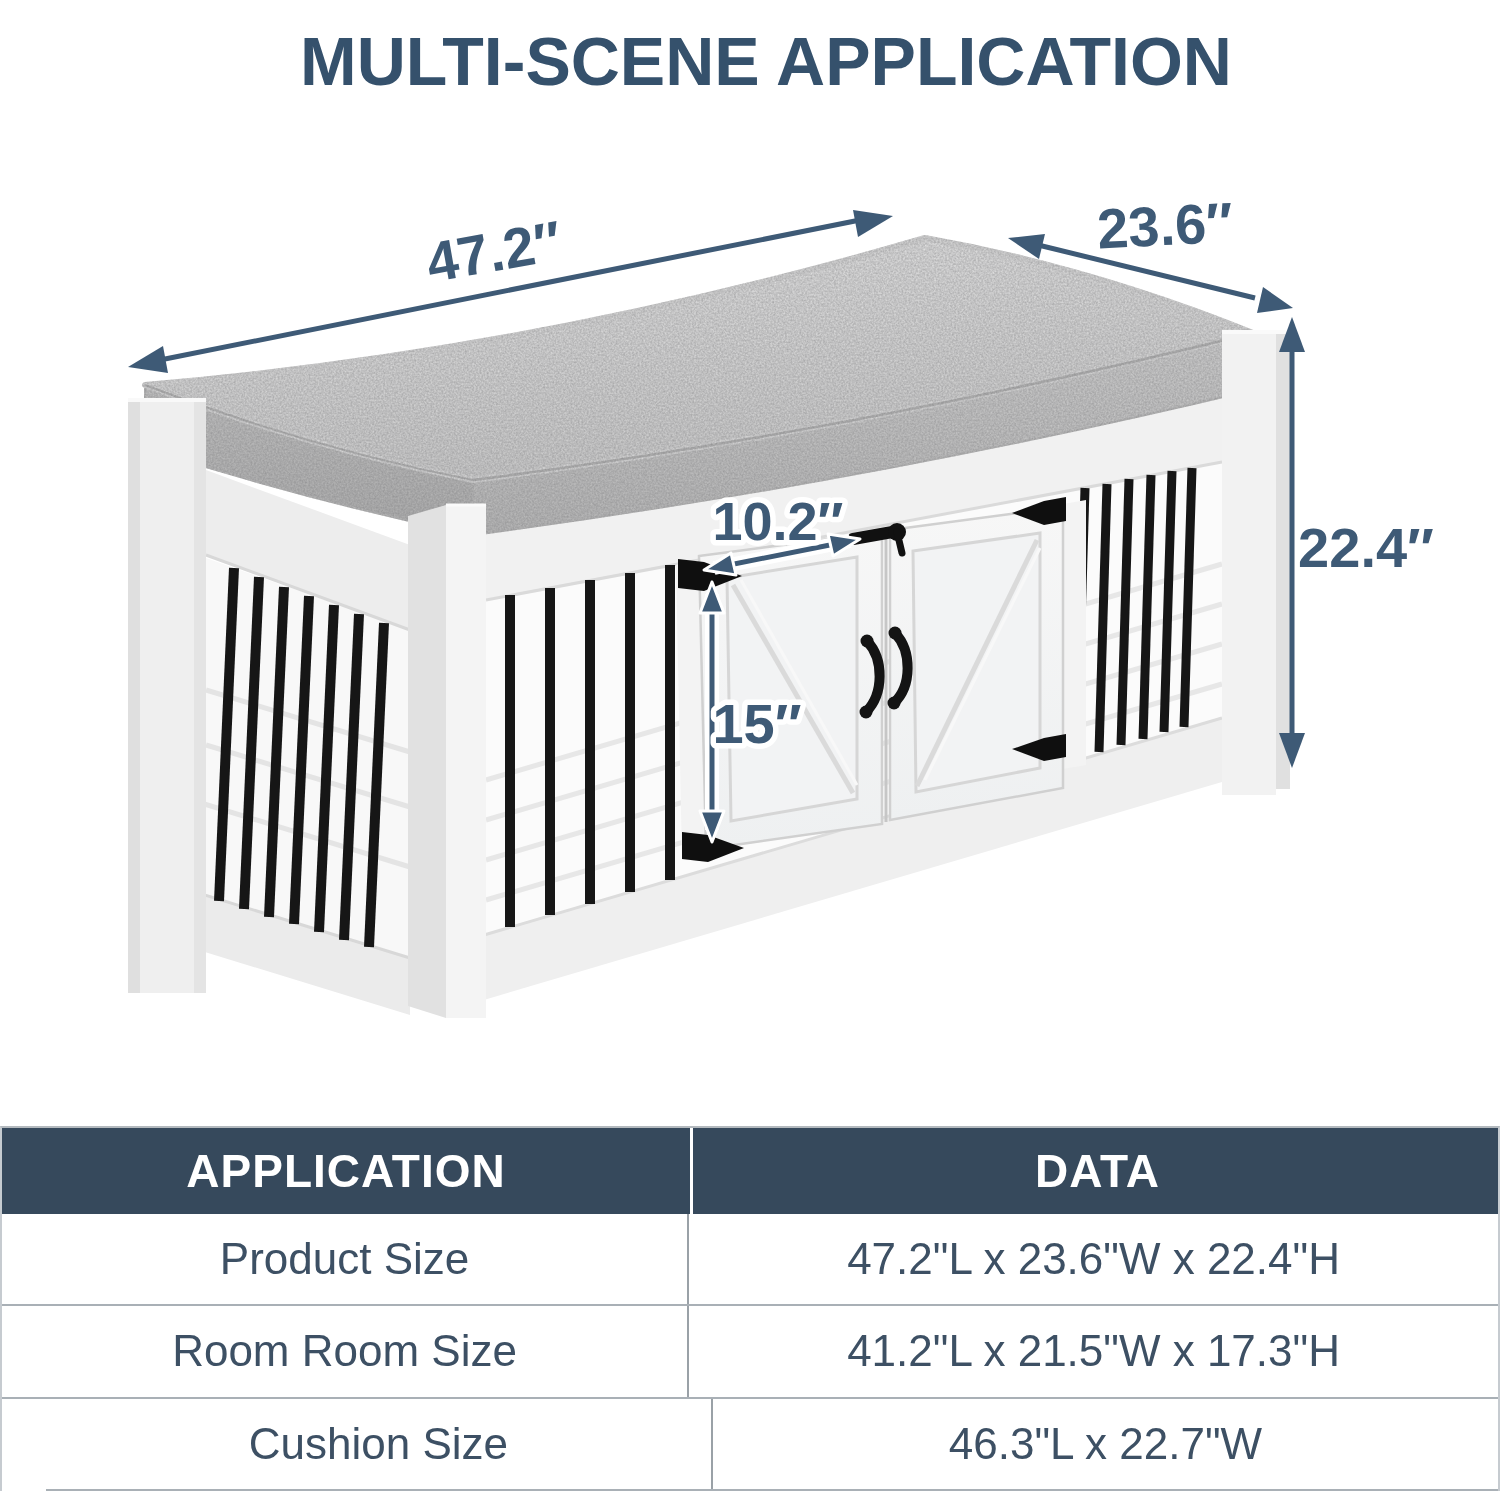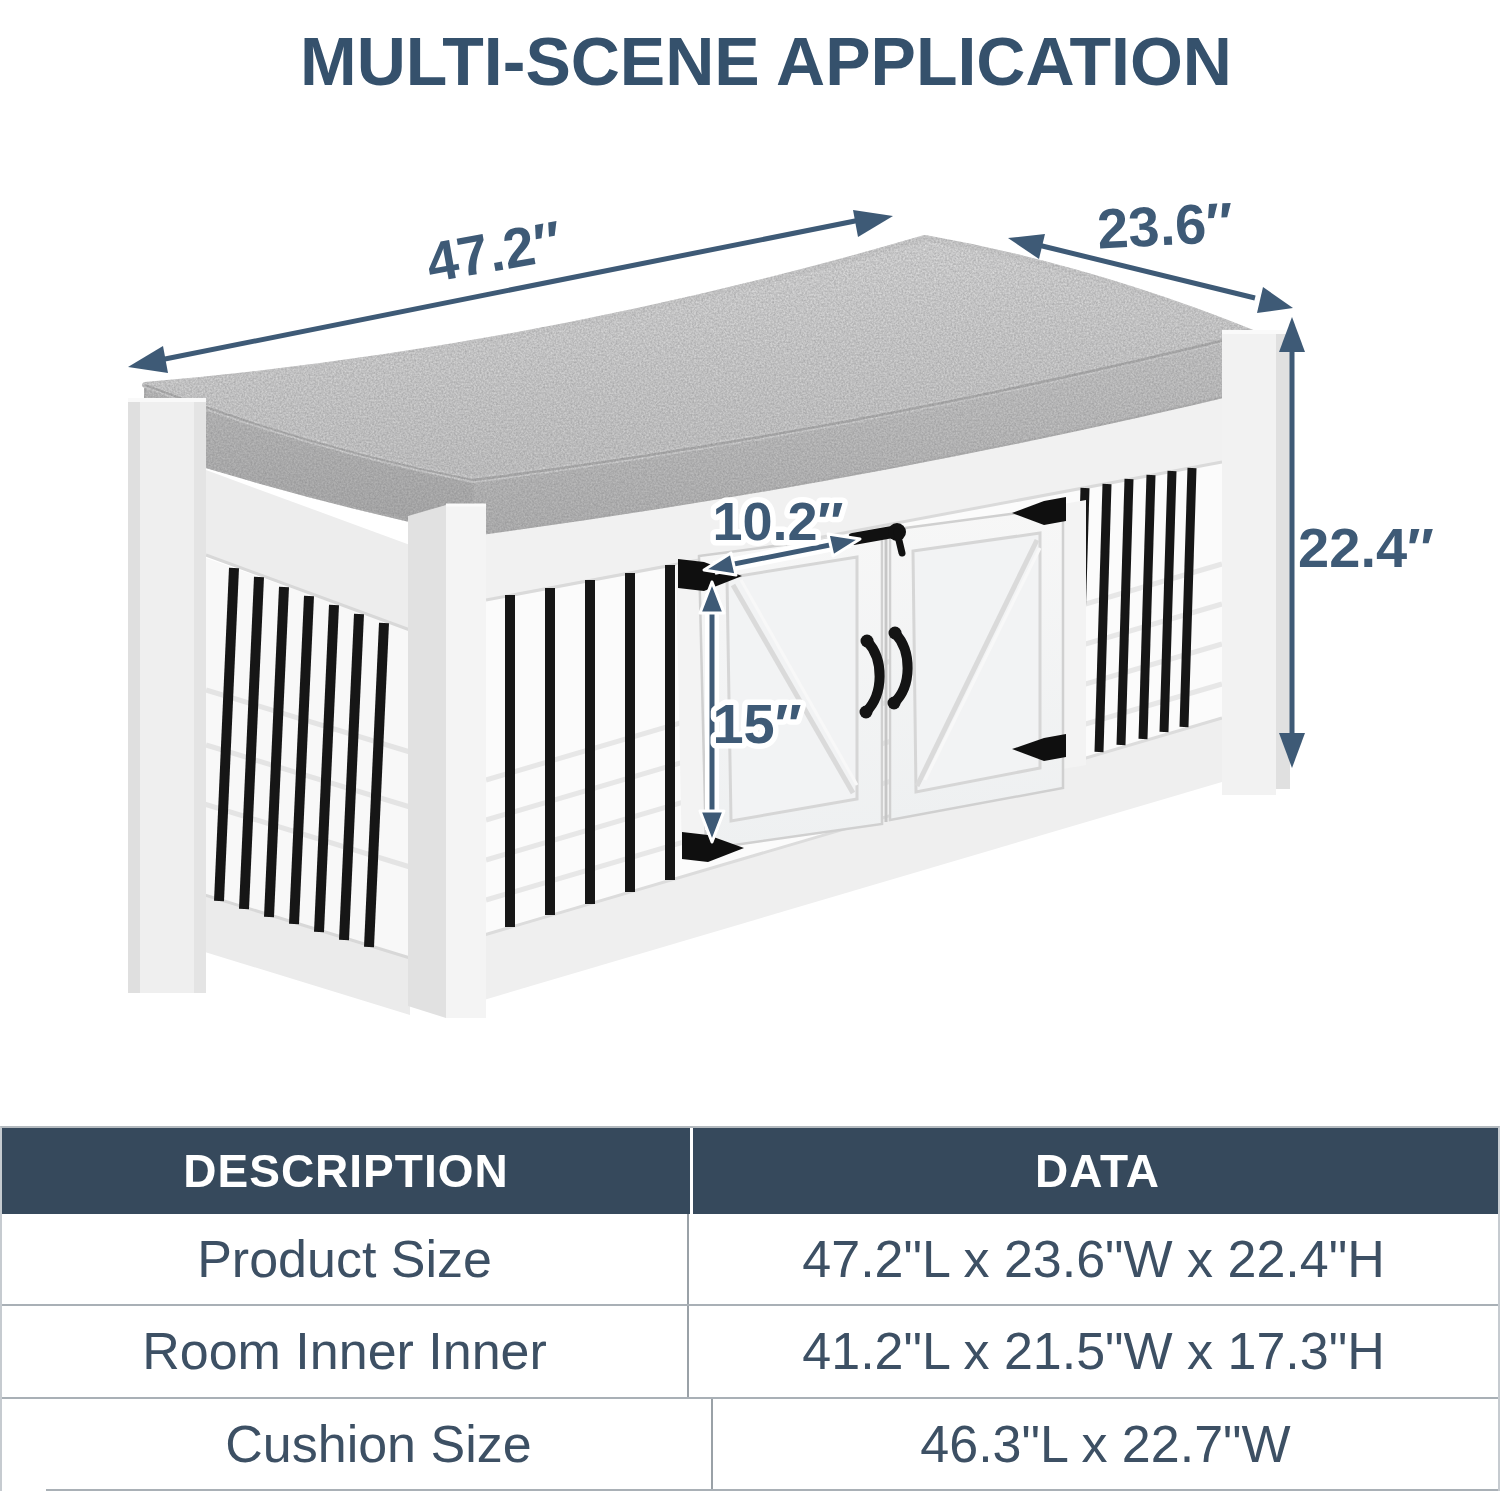--- a/index.html
+++ b/index.html
@@ -27,21 +27,21 @@
     color:#ffffff;font-weight:bold;font-size:46px;letter-spacing:1px;
   }
   .th.c1{width:688px;border-right:3px solid #ffffff;}
   .th.c2{width:809px;}
   .t-row{
     display:flex;height:91px;background:#ffffff;border-bottom:2px solid #a9b0b6;
   }
   .t-row:last-child{border-bottom:2px solid #a9b0b6;margin-left:44px;}
   .t-row .td{
     display:flex;align-items:center;justify-content:center;
-    font-size:52px;color:var(--body-text,#3d5064);
+    font-size:44px;color:var(--body-text,#3d5064);
   }
   .td.c1{width:688px;border-right:2px solid #9aa1a7;box-sizing:border-box;}
   .td.c2{width:810px;}
 
   
   text.dim{
     font-family:"Liberation Sans",sans-serif;font-weight:bold;
     fill:var(--dim-navy,#3e5a76);
   }
   text.dim.halo{
@@ -255,29 +255,29 @@
         <polygon points="712,842 700,811 724,811" fill="#3e5a76" stroke="#ffffff" stroke-width="3" stroke-linejoin="round"></polygon>
         <g transform="translate(757,724)">
           <text class="dim halo" font-size="56" text-anchor="middle" y="19">15″</text>
         </g>
       </g>
     </g>
   </svg>
 
   <div class="spec-table">
     <div class="t-header">
-      <div class="th c1">DESCRIPTION</div>
+      <div class="th c1">APPLICATION</div>
       <div class="th c2">DATA</div>
     </div>
     <div class="t-row">
       <div class="td c1">Product Size</div>
       <div class="td c2">47.2"L x 23.6"W x 22.4"H</div>
     </div>
     <div class="t-row">
-      <div class="td c1">Room Inner Inner</div>
+      <div class="td c1">Room Room Size</div>
       <div class="td c2">41.2"L x 21.5"W x 17.3"H</div>
     </div>
     <div class="t-row">
       <div class="td c1">Cushion Size</div>
       <div class="td c2">46.3"L x 22.7"W</div>
     </div>
   </div>
 
 </div>
 

